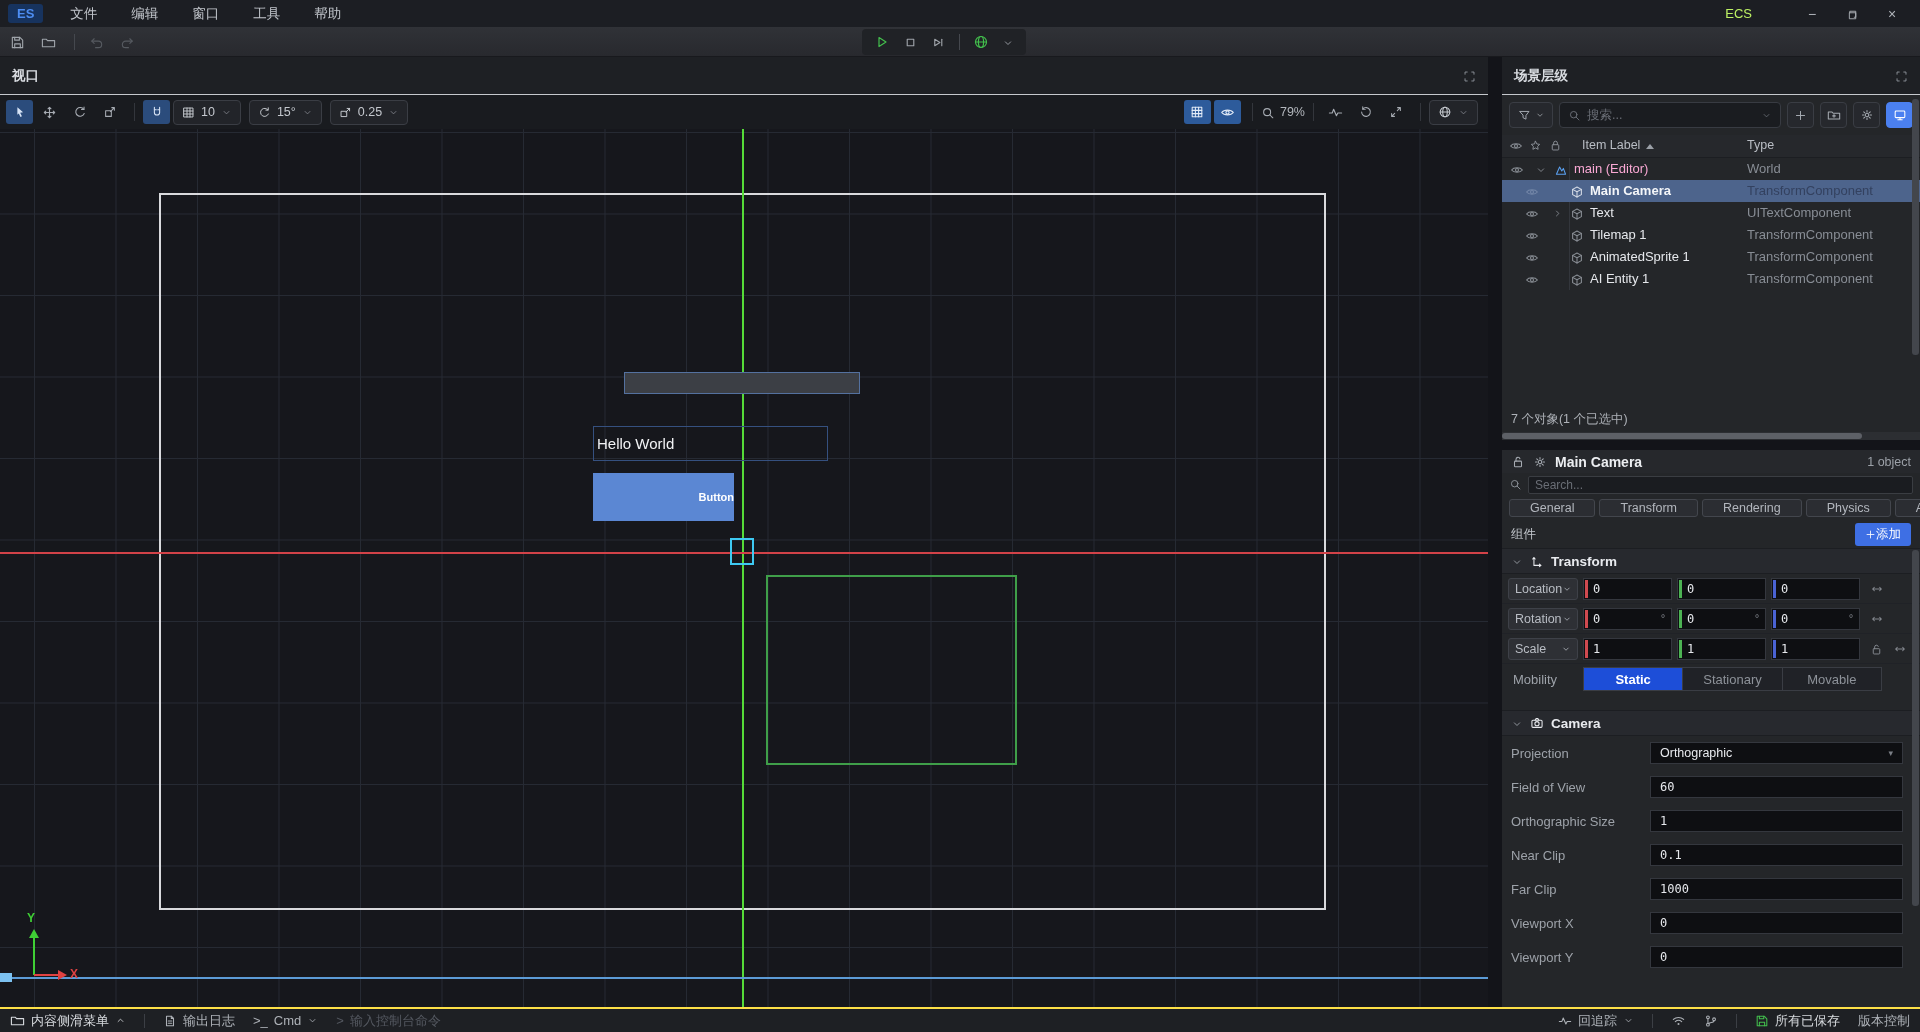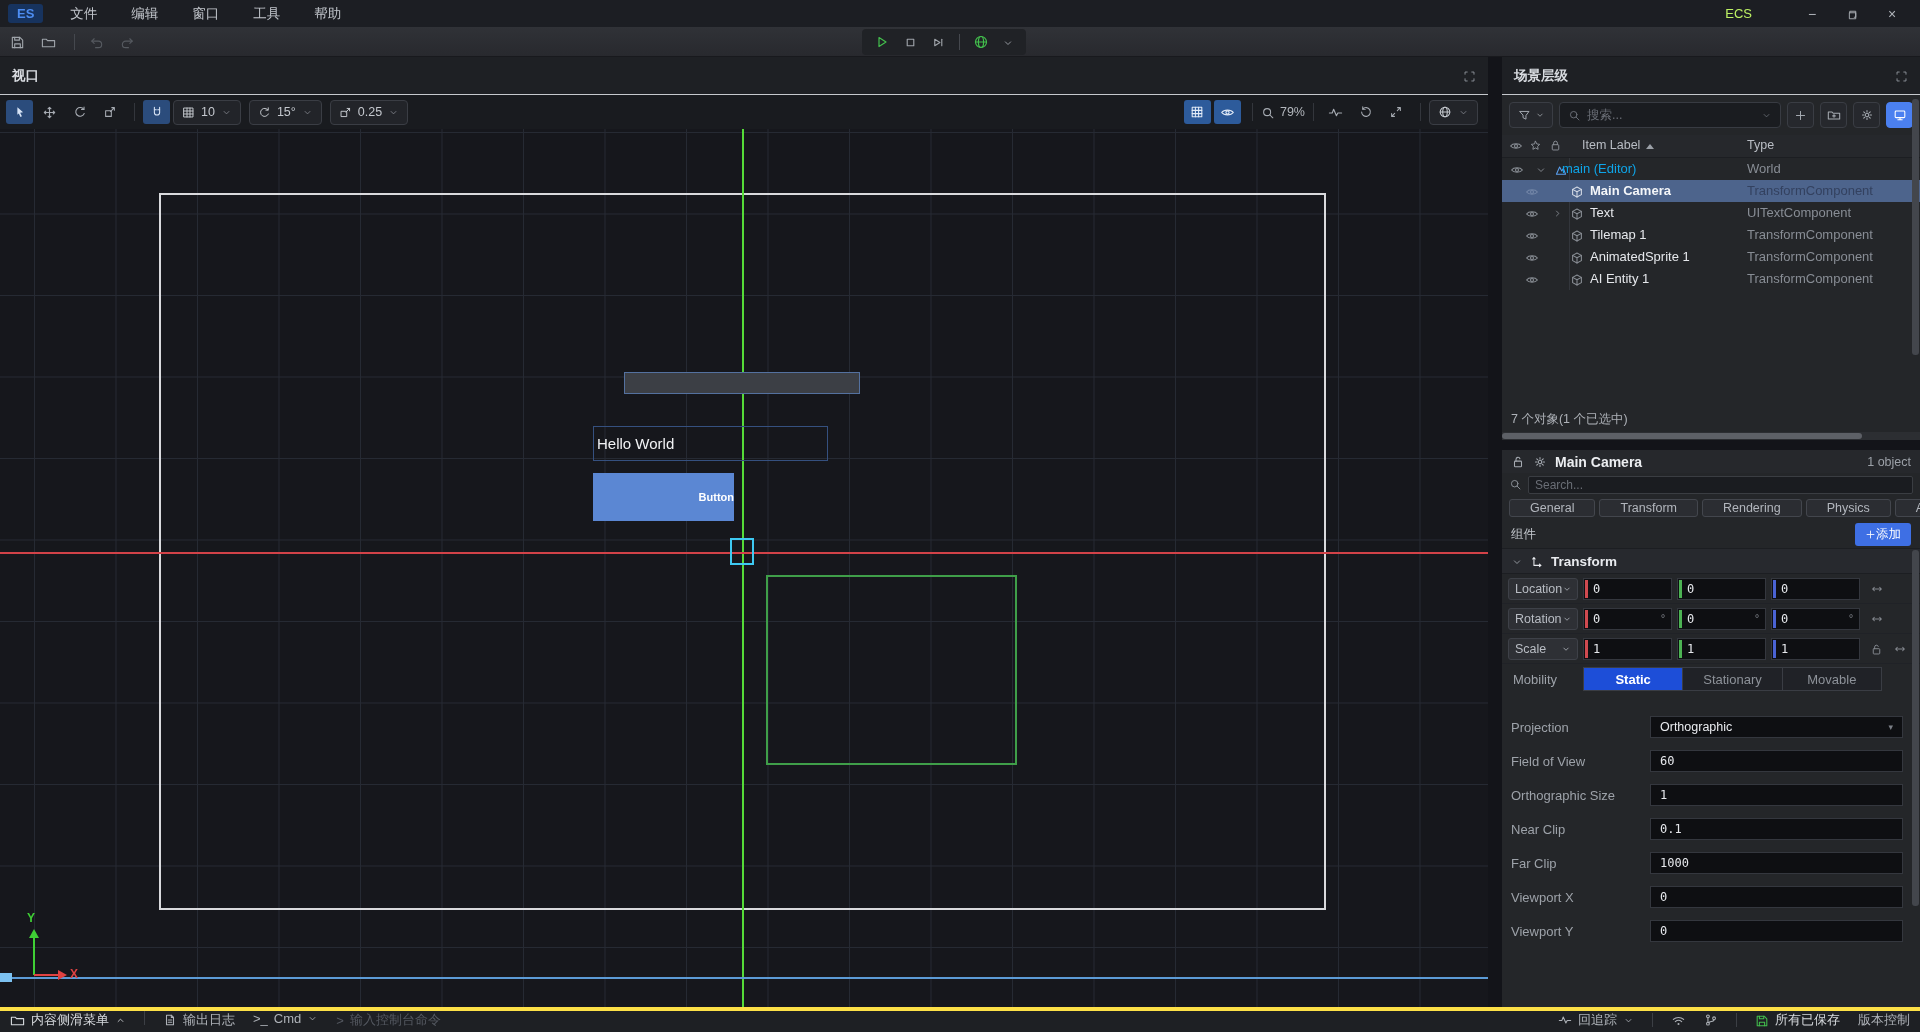--- a/index.html
+++ b/index.html
@@ -121,21 +121,21 @@
   .seg-opt:last-child{border-right:none}
   .seg-opt.active{background:#1d4ed8;color:#fff;font-weight:bold}
   .spacer16{height:16px}
   .crow{height:34px;position:relative;display:flex;align-items:center;padding:0 9px}
   .crow-label{color:#9da2a9;font-size:13px}
   .cinput{position:absolute;left:148px;width:253px;height:22px;background:#0e0f12;border:1px solid #34373e;display:flex;align-items:center;padding:0 9px;font-family:"DejaVu Sans Mono",monospace;font-size:12px;color:#e6e8ec}
   .cinput.dd{font-family:"Liberation Sans","DejaVu Sans",sans-serif;font-size:12.5px;color:#e9ebef}
   .dd-arrow{margin-left:auto;color:#7b7f86;font-size:9px}
 
   
-  .statusbar{position:absolute;left:0;right:0;bottom:0;height:25px;background:#1e2024;border-top:4px solid #fde047;display:flex;align-items:flex-start;padding:0 10px;font-size:13px;color:#aeb2b8}
+  .statusbar{position:absolute;left:0;right:0;bottom:0;height:25px;background:#1e2024;border-top:2px solid #fde047;display:flex;align-items:center;padding:0 10px;font-size:13px;color:#aeb2b8}
   .sb-item{display:flex;align-items:center;gap:6px;margin-right:18px}
   .sb-sep{width:1px;height:14px;background:#3c3f45;margin-right:18px}
   .sb-right{margin-left:auto;display:flex;align-items:center}
   .sb-bright{color:#d6d9dd}
   .sb-dim{color:#545860}
 </style>
 </head>
 <body>
 
 <svg width="0" height="0" style="position:absolute">
@@ -535,21 +535,21 @@
         <div class="hrow">
           <span class="rowic" style="left:8px"><svg class="ic" width="14" height="14">
                 <use href="#i-eye"></use>
               </svg></span>
           <span class="rowic" style="left:33px"><svg class="ic" width="12" height="12">
                 <use href="#i-chev-d"></use>
               </svg></span>
           <span class="rowic" style="left:52px;color:#5aa0f0"><svg class="ic" width="14" height="14">
                 <use href="#i-mountain"></use>
               </svg></span>
-          <span class="hlabel" style="left:60px;color:#0ea5e9">main (Editor)</span>
+          <span class="hlabel" style="left:72px;color:#f9a8d4">main (Editor)</span>
           <span class="htype">World</span>
         </div>
         <div class="hrow sel">
           <span class="rowic" style="left:23px;color:#7487a8"><svg class="ic" width="14" height="14">
                 <use href="#i-eye"></use>
               </svg></span>
           <span class="rowic" style="left:68px;color:#d5dbe6"><svg class="ic" width="14" height="14">
                 <use href="#i-cube"></use>
               </svg></span>
           <span class="hlabel" style="left:88px">Main Camera</span>
@@ -710,20 +710,29 @@
         <span class="mob-label">Mobility</span>
         <span class="seg">
           <span class="seg-opt active">Static</span>
           <span class="seg-opt">Stationary</span>
           <span class="seg-opt">Movable</span>
         </span>
       </div>
 
       <div class="spacer16"></div>
 
+      <div class="sec-head">
+        <span class="chev"><svg class="ic" width="12" height="12">
+              <use href="#i-chev-d"></use>
+            </svg></span>
+        <svg class="ic" width="14" height="14">
+            <use href="#i-camera"></use>
+          </svg>
+        <span>Camera</span>
+      </div>
 
       <div class="crow">
         <span class="crow-label">Projection</span>
         <span class="cinput dd">
             <span>Orthographic</span>
             <span class="dd-arrow">▾</span>
           </span>
       </div>
       <div class="crow">
         <span class="crow-label">Field of View</span>

